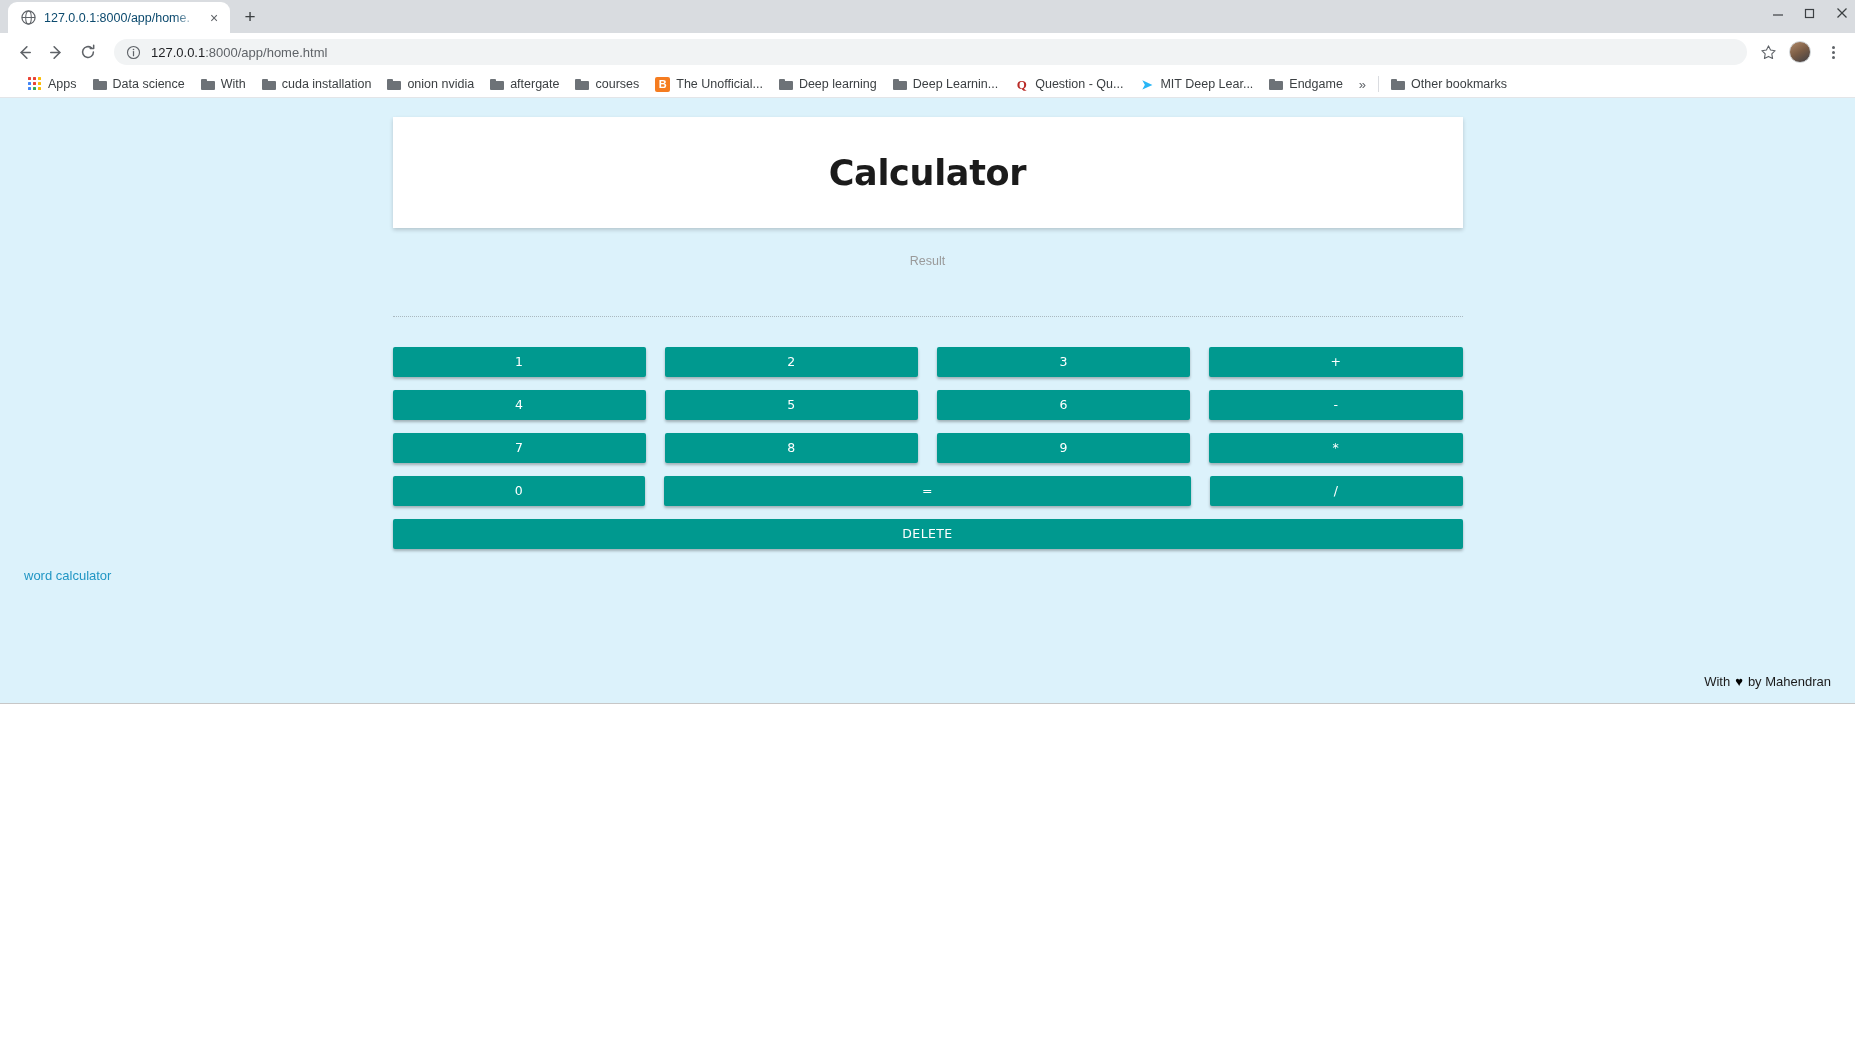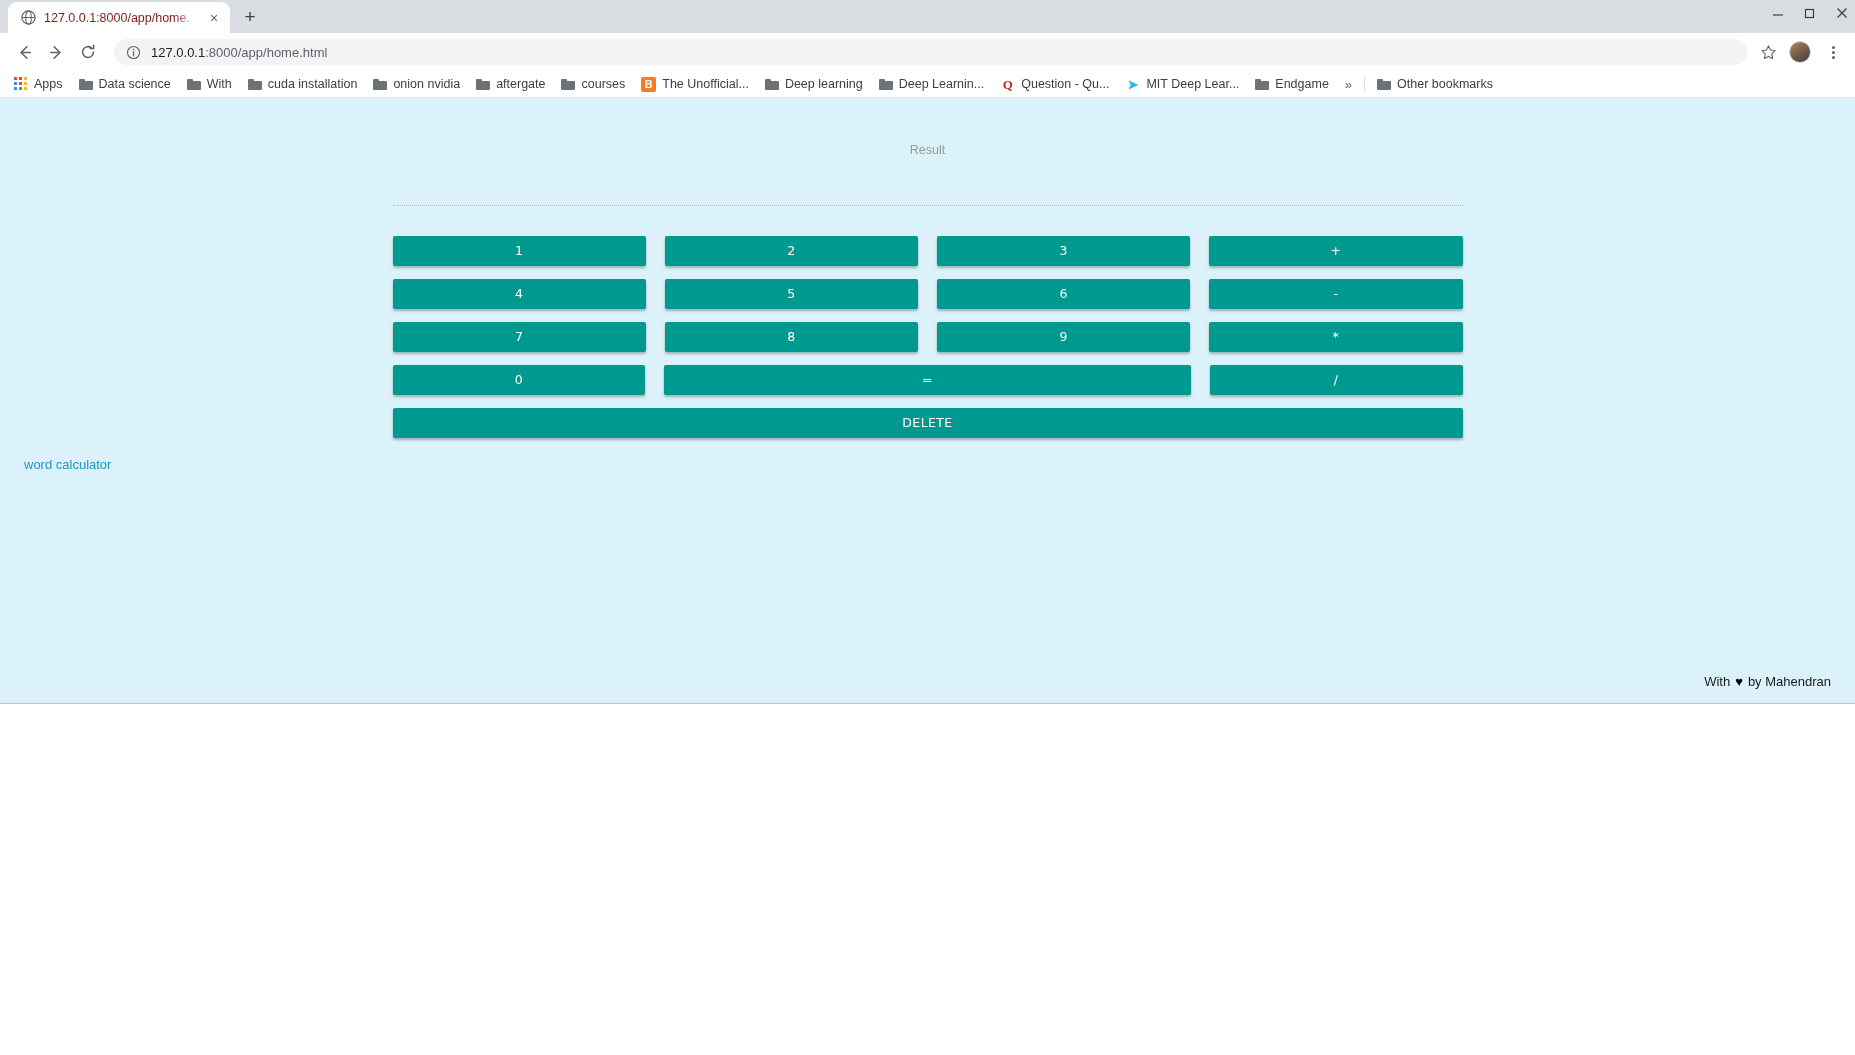--- a/index.html
+++ b/index.html
@@ -36,21 +36,21 @@
   .tab-favicon {
     width: 16px; height: 16px;
     flex: 0 0 16px;
     display: flex; align-items: center; justify-content: center;
   }
   .tab-title {
     flex: 1 1 auto;
     white-space: nowrap;
     overflow: hidden;
     font-size: 12.5px;
-    color: #7f1d1d;
+    color: #0c4a6e;
     -webkit-mask-image: linear-gradient(to right, #000 85%, transparent 100%);
             mask-image: linear-gradient(to right, #000 85%, transparent 100%);
   }
   .tab-close {
     width: 16px; height: 16px;
     display: flex; align-items: center; justify-content: center;
     font-size: 14px; color: #5f6368; line-height: 1;
   }
   .newtab {
     width: 28px; height: 28px;
@@ -104,21 +104,21 @@
     width: 24px; display: flex; flex-direction: column; align-items: center;
     gap: 2px; margin-left: 6px;
   }
   .kebab i { width: 3px; height: 3px; border-radius: 50%; background: #5f6368; display: block; }
 
   .bookmarks {
     height: 27px;
     background: #ffffff;
     display: flex;
     align-items: center;
-    padding: 0 6px;
+    padding: 0 20px;
     font-size: 12.5px;
     color: #3c4043;
     border-bottom: 1px solid #e3e5e8;
     position: relative;
     white-space: nowrap;
   }
   .bm {
     display: flex; align-items: center;
     gap: 6px; padding: 3px 8px;
     height: 22px;
@@ -388,20 +388,23 @@
     <span class="bm-sep"></span>
     <div class="other-bm">
       <span class="folder"></span>
       <span class="bm-label">Other bookmarks</span>
     </div>
   </div>
 
   <div class="page">
     <div class="container">
 
+      <div class="card">
+        <div class="card-title">Calculator</div>
+      </div>
 
       <div class="result">Result</div>
 
       <div class="divider"></div>
 
       <div class="keypad">
 
         <div class="row">
           <button class="btn">1</button>
           <button class="btn">2</button>

